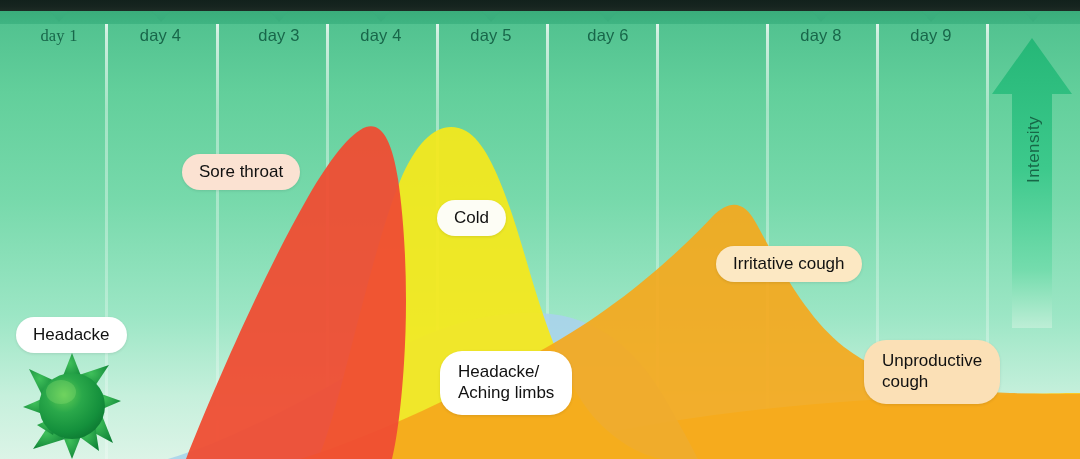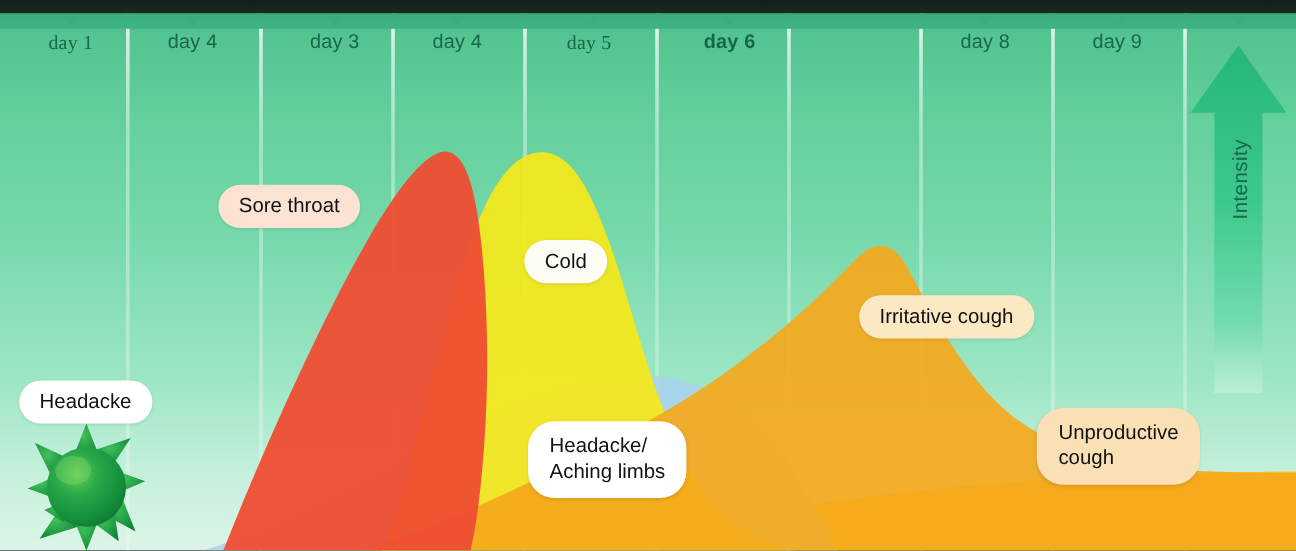--- a/index.html
+++ b/index.html
@@ -281,25 +281,25 @@
     <div class="day-label">day 4</div>
   </div>
   <div class="day-cell" style="left:216px; width:126px;">
     <div class="day-tick"></div>
     <div class="day-label">day 3</div>
   </div>
   <div class="day-cell" style="left:326px; width:110px;">
     <div class="day-tick"></div>
     <div class="day-label">day 4</div>
   </div>
-  <div class="day-cell" style="left:436px; width:110px;font-family:Liberation Serif, serif;">
+  <div class="day-cell" style="left:436px; width:110px;">
     <div class="day-tick"></div>
     <div class="day-label">day 5</div>
   </div>
-  <div class="day-cell" style="left:546px; width:124px;font-weight:bold;">
+  <div class="day-cell" style="left:546px; width:124px;">
     <div class="day-tick"></div>
     <div class="day-label">day 6</div>
   </div>
   <div class="day-cell" style="left:766px; width:110px;">
     <div class="day-tick"></div>
     <div class="day-label">day 8</div>
   </div>
   <div class="day-cell" style="left:876px; width:110px;">
     <div class="day-tick"></div>
     <div class="day-label">day 9</div>

